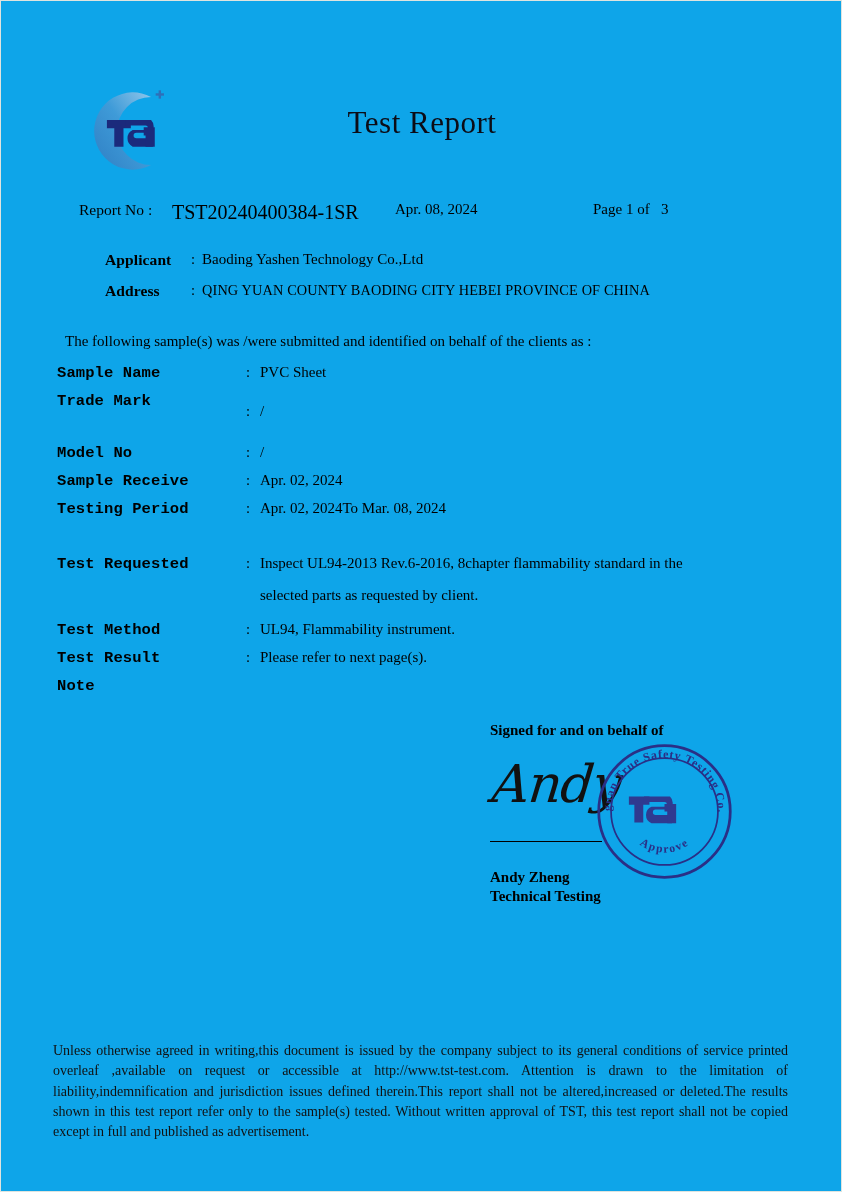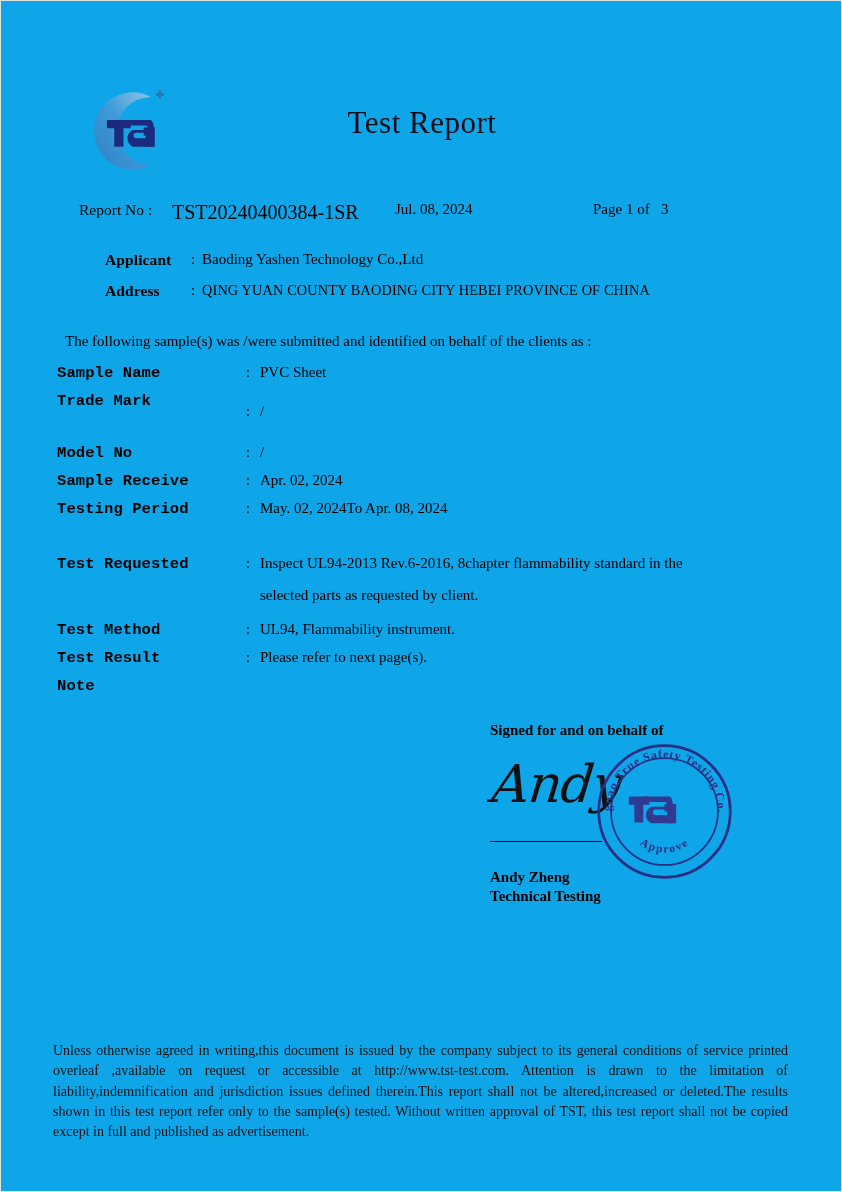--- a/index.html
+++ b/index.html
@@ -208,21 +208,21 @@
         <rect x="82.2" y="5.8" width="2.6" height="9"></rect>
       </g>
     </svg>
   </div>
 
   <div class="doc-title">Test Report</div>
 
   <div class="meta-row">
     <span class="meta-label">Report No :</span>
     <span class="meta-reportno">TST20240400384-1SR</span>
-    <span class="meta-date">Jul. 08, 2024</span>
+    <span class="meta-date">Apr. 08, 2024</span>
     <span class="meta-page">Page 1 of   3</span>
   </div>
 
   <div class="field grpA" style="top:250px;">
     <span class="f-label">Applicant</span>
     <span class="f-colon">:</span>
     <span class="f-value">Baoding Yashen Technology Co.,Ltd</span>
   </div>
 
   <div class="field grpA" style="top:281px;">
@@ -255,21 +255,21 @@
 
   <div class="field grpB" style="top:471px;">
     <span class="f-label">Sample Receive</span>
     <span class="f-colon">:</span>
     <span class="f-value">Apr. 02, 2024</span>
   </div>
 
   <div class="field grpB" style="top:499px;">
     <span class="f-label">Testing Period</span>
     <span class="f-colon">:</span>
-    <span class="f-value">May. 02, 2024To Apr. 08, 2024</span>
+    <span class="f-value">Apr. 02, 2024To Mar. 08, 2024</span>
   </div>
 
   <div class="field grpB" style="top:554px;">
     <span class="f-label">Test Requested</span>
     <span class="f-colon">:</span>
     <span class="f-value">Inspect UL94-2013 Rev.6-2016, 8chapter flammability standard in the</span>
   </div>
   <div class="field grpB" style="top:586px;">
     <span class="f-value">selected parts as requested by client.</span>
   </div>

